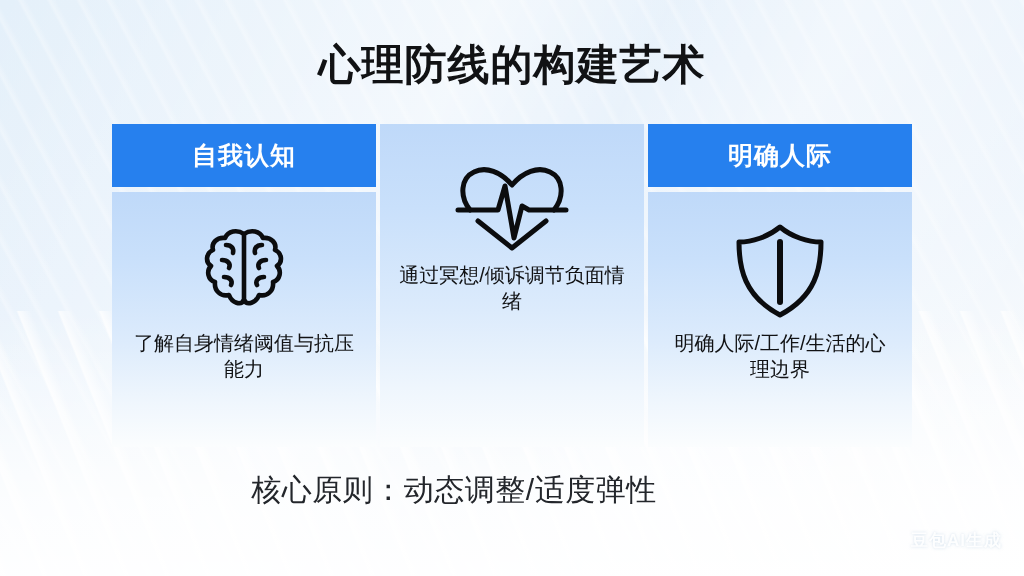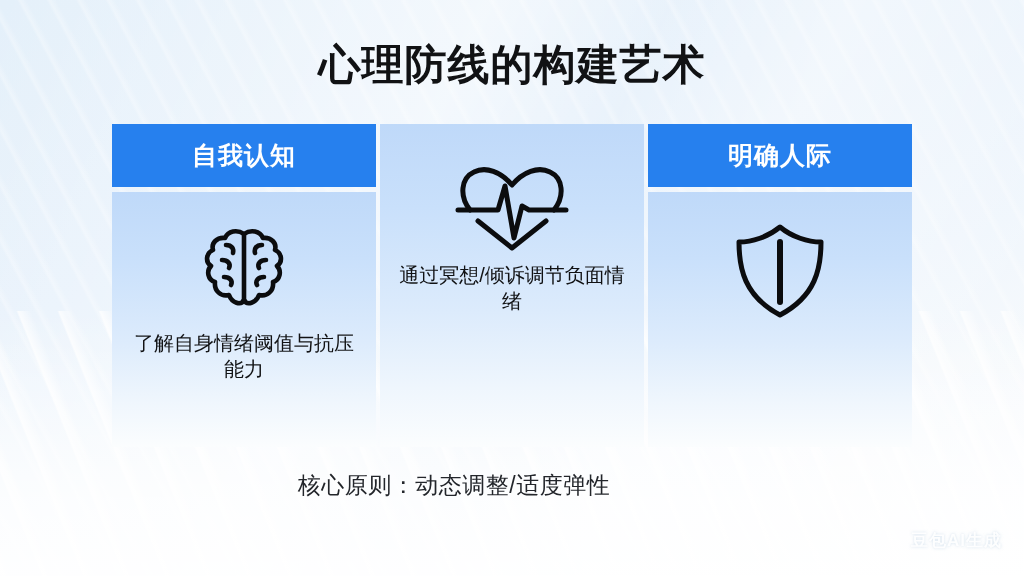--- a/index.html
+++ b/index.html
@@ -90,21 +90,21 @@
     width:86%;
     text-align:center;
     font-size:20px; line-height:1.32;
     color:#111214;
     word-break:break-all;
   }
 
   #footnote {
     position:absolute; left:0; top:470px; width:908px;
     text-align:center;
-    font-size:23px; color:#23262b; letter-spacing:.5px;
+    font-size:30px; color:#23262b; letter-spacing:.5px;
   }
 
   #watermark {
     position:absolute; right:22px; bottom:24px;
     font-size:17px; font-weight:bold; letter-spacing:1px;
     color:rgba(255,255,255,0.92);
     text-shadow:0 0 3px rgba(170,195,220,0.5);
   }
 </style>
 </head>
@@ -155,20 +155,21 @@
     <div class="col">
       <div class="col-head">明确人际</div>
       <div class="col-body">
         <div class="icon-slot">
           <svg width="96" height="100" viewBox="0 0 96 100" fill="none" stroke="#0b0c0e" stroke-width="5" stroke-linecap="round" stroke-linejoin="round">
             <path d="M48 7 C60 17 76 22 89 22 C89 48 84 76 48 95
                      C12 76 7 48 7 22 C20 22 36 17 48 7 Z"></path>
             <path d="M48 22 L48 82" stroke-width="6"></path>
           </svg>
         </div>
+        <div class="cell-text">明确人际/工作/生活的心理边界</div>
       </div>
     </div>
 
   </div>
 
   <div class="layer" id="footnote">核心原则：动态调整/适度弹性</div>
 
   <div class="layer" id="watermark">豆包AI生成</div>
 
 </div>

